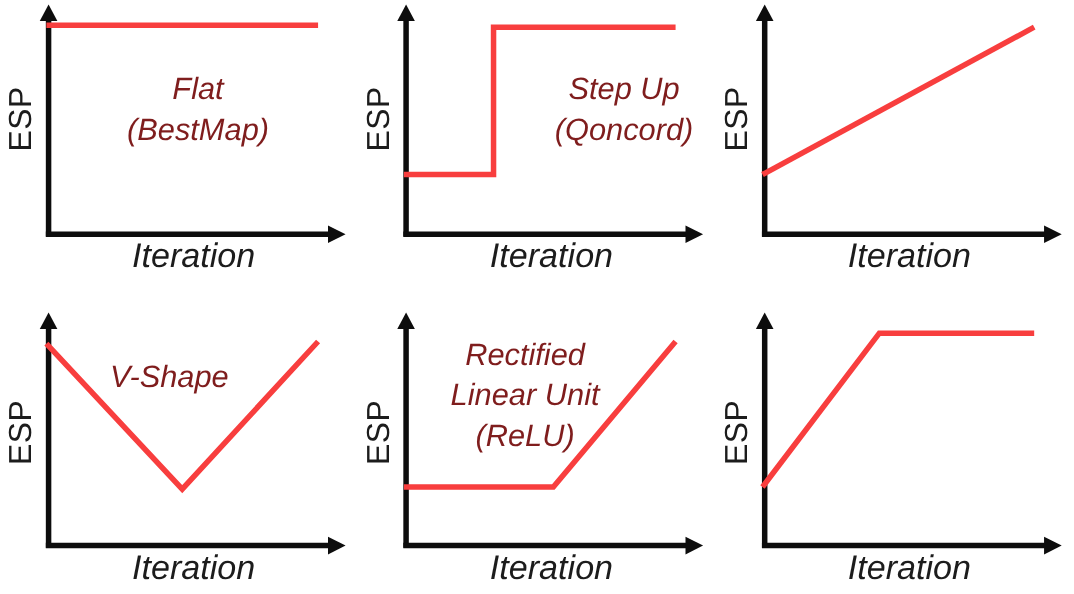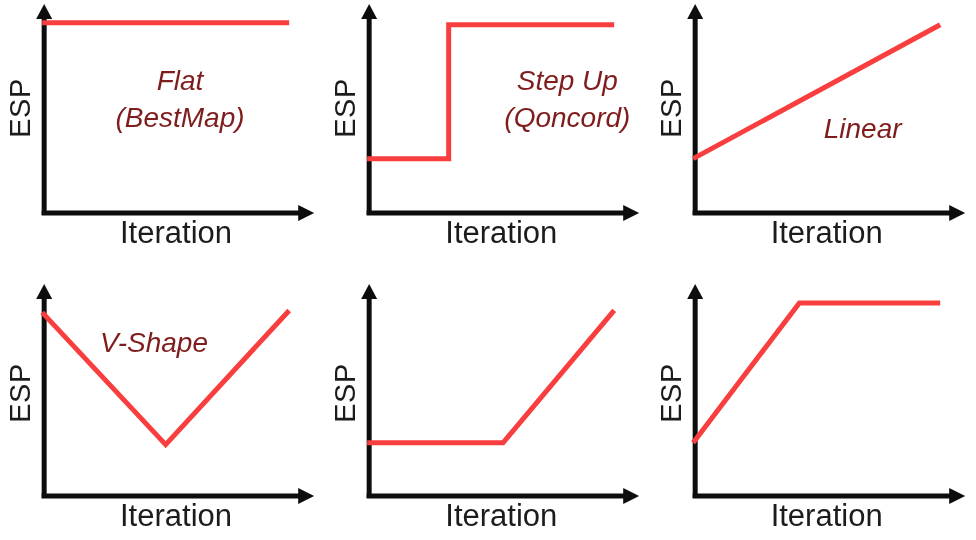--- a/index.html
+++ b/index.html
@@ -17,21 +17,21 @@
   .plot{position:absolute;left:0;top:0;width:100%;height:100%;display:block;}
   .esp{
     position:absolute;left:20px;top:108px;
     transform:translate(-50%,-50%) rotate(-90deg);
     font-size:29px;color:#1c1c1c;letter-spacing:0.5px;white-space:nowrap;
   }
   .row1 .esp{top:133px;}
   .iter{
     position:absolute;left:176px;top:215px;
     transform:translateX(-50%);
-    font-size:31px;color:#1c1c1c;white-space:nowrap;
+    font-size:31px;color:#1c1c1c;white-space:nowrap;font-style:italic;
   }
   .row1 .iter{top:238px;}
   .panel-label{
     position:absolute;
     transform:translate(-50%,-50%);
     font-style:italic;
     font-size:28px;
     line-height:1.32;
     color:#7f1d1d;
     white-space:pre-line;
@@ -79,21 +79,20 @@
 
   <section class="panel p3 row0">
     <svg class="plot" viewBox="0 0 325 260">
         <line x1="44" y1="215" x2="44" y2="17" stroke="#0d0d0d" stroke-width="5"></line>
         <polygon points="36,19 52,19 44,4" fill="#0d0d0d"></polygon>
         <line x1="41.5" y1="213" x2="300" y2="213" stroke="#0d0d0d" stroke-width="5"></line>
         <polygon points="298,205 298,221 314,213" fill="#0d0d0d"></polygon>
         <polyline points="42,158.64 289,24.72" fill="none" stroke="#f83e3e" stroke-width="5" stroke-linejoin="miter"></polyline>
       </svg>
     <span class="esp">ESP</span>
-    <div class="panel-label">Linear</div>
     <span class="iter">Iteration</span>
   </section>
 
   <section class="panel p4 row1">
     <svg class="plot" viewBox="0 0 325 280">
         <line x1="44" y1="238" x2="44" y2="37" stroke="#0d0d0d" stroke-width="5"></line>
         <polygon points="36,39 52,39 44,24" fill="#0d0d0d"></polygon>
         <line x1="41.5" y1="236" x2="300" y2="236" stroke="#0d0d0d" stroke-width="5"></line>
         <polygon points="298,228 298,244 314,236" fill="#0d0d0d"></polygon>
         <polyline points="42,52.34 165.5,184.64 289,50.45000000000002" fill="none" stroke="#f83e3e" stroke-width="5" stroke-linejoin="miter"></polyline>
@@ -105,20 +104,23 @@
 
   <section class="panel p5 row1">
     <svg class="plot" viewBox="0 0 325 280">
         <line x1="44" y1="238" x2="44" y2="37" stroke="#0d0d0d" stroke-width="5"></line>
         <polygon points="36,39 52,39 44,24" fill="#0d0d0d"></polygon>
         <line x1="41.5" y1="236" x2="300" y2="236" stroke="#0d0d0d" stroke-width="5"></line>
         <polygon points="298,228 298,244 314,236" fill="#0d0d0d"></polygon>
         <polyline points="42,182.75 177.85000000000002,182.75 289,50.45000000000002" fill="none" stroke="#f83e3e" stroke-width="5" stroke-linejoin="miter"></polyline>
       </svg>
     <span class="esp">ESP</span>
+    <div class="panel-label">Rectified
+Linear Unit
+(ReLU)</div>
     <span class="iter">Iteration</span>
   </section>
 
   <section class="panel p6 row1">
     <svg class="plot" viewBox="0 0 325 280">
         <line x1="44" y1="238" x2="44" y2="37" stroke="#0d0d0d" stroke-width="5"></line>
         <polygon points="36,39 52,39 44,24" fill="#0d0d0d"></polygon>
         <line x1="41.5" y1="236" x2="300" y2="236" stroke="#0d0d0d" stroke-width="5"></line>
         <polygon points="298,228 298,244 314,236" fill="#0d0d0d"></polygon>
         <polyline points="42,182.75 148.20999999999998,42.890000000000015 289,42.890000000000015" fill="none" stroke="#f83e3e" stroke-width="5" stroke-linejoin="miter"></polyline>

